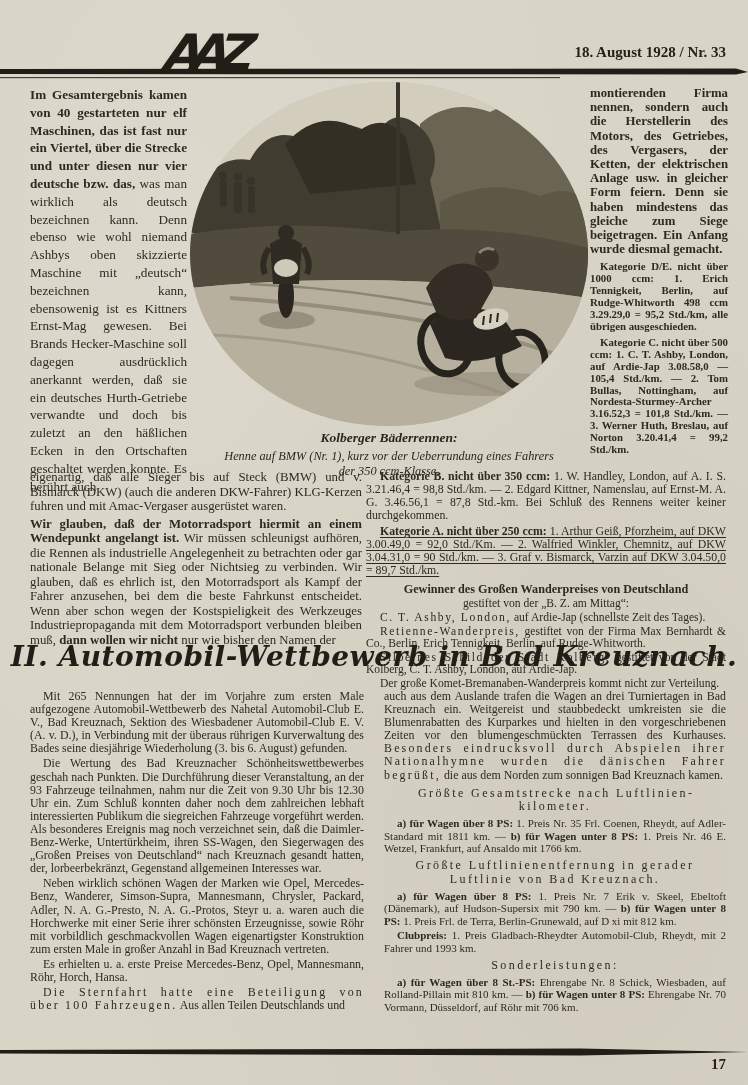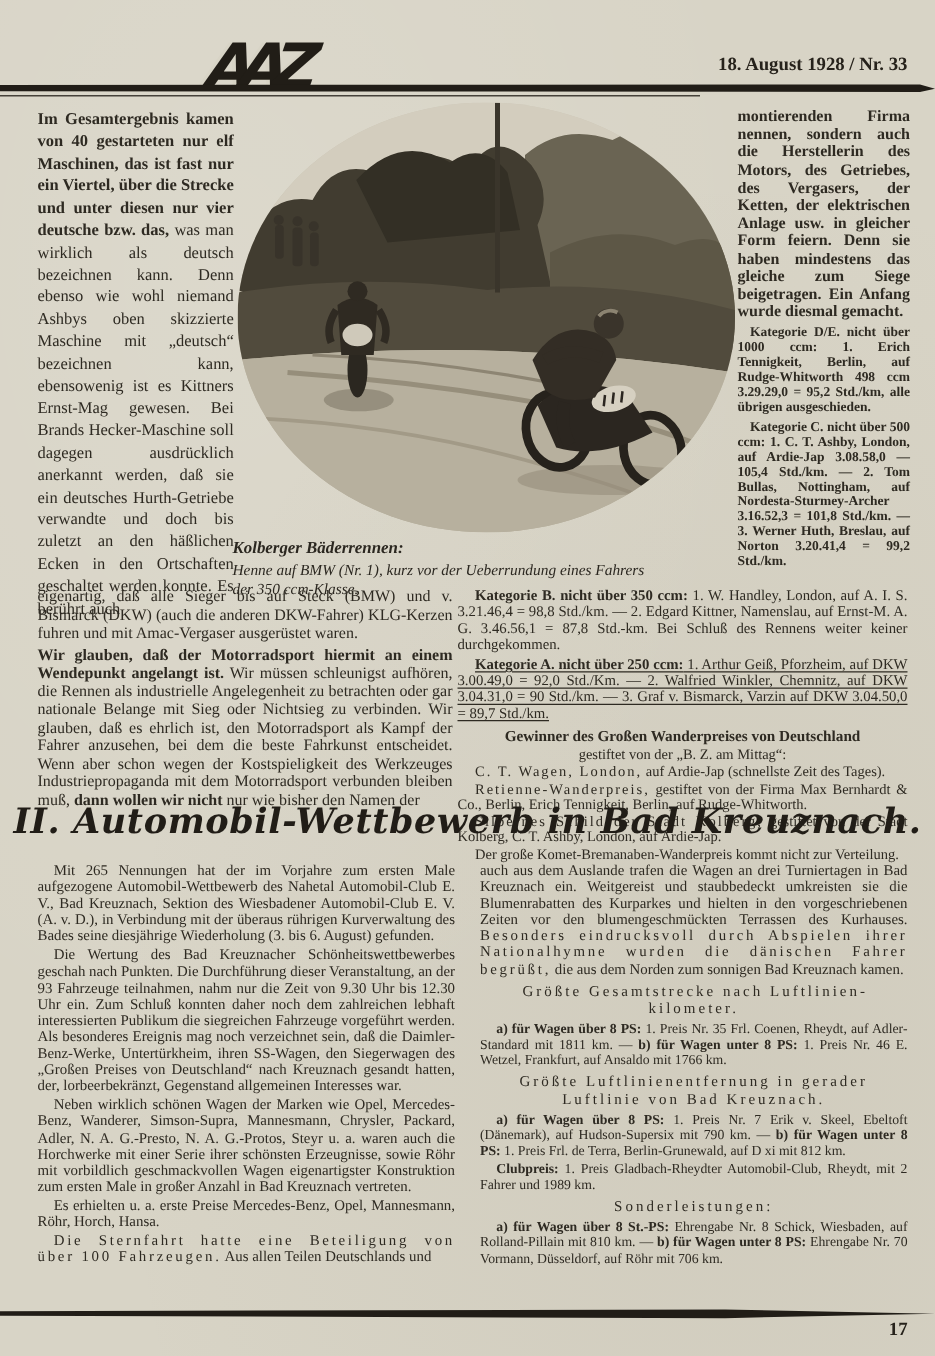--- a/index.html
+++ b/index.html
@@ -19,21 +19,21 @@
   
   .col-a{position:absolute;left:30px;top:86px;width:157px;
     font-size:13.2px;line-height:17.8px;text-align:justify;hyphens:auto;-webkit-hyphens:auto;overflow-wrap:break-word;}
   .col-b{position:absolute;left:590px;top:86px;width:138px;
     font-size:12.8px;line-height:14.2px;text-align:justify;hyphens:auto;-webkit-hyphens:auto;overflow-wrap:break-word;}
   .col-b p{margin:0 0 5px;font-weight:bold;}
   .col-b .res{font-size:10.8px;line-height:11.9px;text-indent:10px;margin:0 0 4px;}
   .photo-wrap{position:absolute;left:190px;top:82px;width:398px;height:344px;}
   .oval{width:100%;height:100%;border-radius:50%;overflow:hidden;
     box-shadow:inset 0 0 20px 14px #d8d4c6;}
-  .caption{position:absolute;left:186px;top:430px;width:406px;font-style:italic;color:#2b2720;}
+  .caption{position:absolute;left:186px;top:430px;width:406px;text-align:center;font-style:italic;color:#2b2720;}
   .cap-title{font-weight:bold;font-size:13.5px;margin-bottom:3px;}
   .cap-line{font-size:12.3px;line-height:14.5px;}
   
   .mid-left{position:absolute;left:30px;top:470px;width:332px;
     font-size:12.8px;line-height:14.5px;text-align:justify;}
   .mid-left p{margin:0 0 3px;}
   .mid-right{position:absolute;left:366px;top:470px;width:360px;
     font-size:11.8px;line-height:13px;text-align:justify;}
   .mid-right .res{text-indent:14px;margin:0 0 3px;}
   .underline{text-decoration:underline;text-underline-offset:2px;}
@@ -152,21 +152,21 @@
     <p>eigenartig, daß alle Sieger bis auf Steck (BMW) und v. Bismarck (DKW) (auch die anderen DKW-Fahrer) KLG-Kerzen fuhren und mit Amac-Vergaser ausgerüstet waren.</p>
     <p><b>Wir glauben, daß der Motorradsport hiermit an einem Wendepunkt angelangt ist.</b><span> Wir müssen schleunigst aufhören, die Rennen als industrielle Angelegenheit zu betrachten oder gar nationale Belange mit Sieg oder Nichtsieg zu verbinden. Wir glauben, daß es ehrlich ist, den Motorradsport als Kampf der Fahrer anzusehen, bei dem die beste Fahrkunst entscheidet. Wenn aber schon wegen der Kostspieligkeit des Werkzeuges Industriepropaganda mit dem Motorradsport verbunden bleiben muß, </span><b>dann wollen wir nicht</b><span> nur wie bisher den Namen der</span></p>
   </div>
 
   <div class="mid-right">
     <p class="res"><b>Kategorie B. nicht über 350 ccm:</b><span> 1. W. Handley, London, auf A. I. S. 3.21.46,4 = 98,8 Std./km. — 2. Edgard Kittner, Namenslau, auf Ernst-M. A. G. 3.46.56,1 = 87,8 Std.-km. Bei Schluß des Rennens weiter keiner durchgekommen.</span></p>
     <p class="res underline"><b>Kategorie A. nicht über 250 ccm:</b><span> 1. Arthur Geiß, Pforzheim, auf DKW 3.00.49,0 = 92,0 Std./Km. — 2. Walfried Winkler, Chemnitz, auf DKW 3.04.31,0 = 90 Std./km. — 3. Graf v. Bismarck, Varzin auf DKW 3.04.50,0 = 89,7 Std./km.</span></p>
     <div class="gw">
       <p class="gw-title">Gewinner des Großen Wanderpreises von Deutschland</p>
       <p class="gw-sub">gestiftet von der „B. Z. am Mittag“:</p>
-      <p class="gwline"><span class="name">C. T. Wagen, London,</span><span> auf Ardie-Jap (schnellste Zeit des Tages).</span></p>
+      <p class="gwline"><span class="name">C. T. Ashby, London,</span><span> auf Ardie-Jap (schnellste Zeit des Tages).</span></p>
       <p class="gwline"><span class="name">Retienne-Wanderpreis,</span><span> gestiftet von der Firma Max Bernhardt &amp; Co., Berlin, Erich Tennigkeit, Berlin, auf Rudge-Whitworth.</span></p>
       <p class="gwline"><span class="name">Silbernes Schild der Stadt Kolberg,</span><span> gestiftet von der Stadt Kolberg, C. T. Ashby, London, auf Ardie-Jap.</span></p>
       <p class="gwline">Der große Komet-Bremanaben-Wanderpreis kommt nicht zur Verteilung.</p>
     </div>
   </div>
 
   <div class="heading2">II. Automobil-Wettbewerb in Bad Kreuznach.</div>
 
   <div class="bot-left">
     <p>Mit 265 Nennungen hat der im Vorjahre zum ersten Male aufgezogene Automobil-Wettbewerb des Nahetal Automobil-Club E. V., Bad Kreuznach, Sektion des Wiesbadener Automobil-Club E. V. (A. v. D.), in Verbindung mit der überaus rührigen Kurverwaltung des Bades seine diesjährige Wiederholung (3. bis 6. August) gefunden.</p>
@@ -175,21 +175,21 @@
     <p>Es erhielten u. a. erste Preise Mercedes-Benz, Opel, Mannesmann, Röhr, Horch, Hansa.</p>
     <p><span class="sp">Die Sternfahrt hatte eine Beteiligung von über 100 Fahrzeugen.</span><span> Aus allen Teilen Deutschlands und</span></p>
   </div>
 
   <div class="bot-right">
     <p style="text-indent:0"><span>auch aus dem Auslande trafen die Wagen an drei Turniertagen in Bad Kreuznach ein. Weitgereist und staubbedeckt umkreisten sie die Blumenrabatten des Kurparkes und hielten in den vorgeschriebenen Zeiten vor den blumengeschmückten Terrassen des Kurhauses. </span><span class="sp">Besonders eindrucksvoll durch Abspielen ihrer Nationalhymne wurden die dänischen Fahrer begrüßt,</span><span> die aus dem Norden zum sonnigen Bad Kreuznach kamen.</span></p>
     <p class="subhead">Größte Gesamtstrecke nach Luftlinien­kilometer.</p>
     <p class="small-res"><b>a) für Wagen über 8 PS:</b><span> 1. Preis Nr. 35 Frl. Coenen, Rheydt, auf Adler-Standard mit 1811 km. — </span><b>b) für Wagen unter 8 PS:</b><span> 1. Preis Nr. 46 E. Wetzel, Frankfurt, auf Ansaldo mit 1766 km.</span></p>
     <p class="subhead">Größte Luftlinienentfernung in gerader Luftlinie von Bad Kreuznach.</p>
     <p class="small-res"><b>a) für Wagen über 8 PS:</b><span> 1. Preis Nr. 7 Erik v. Skeel, Ebeltoft (Dänemark), auf Hudson-Supersix mit 790 km. — </span><b>b) für Wagen unter 8 PS:</b><span> 1. Preis Frl. de Terra, Berlin-Grunewald, auf D xi mit 812 km.</span></p>
-    <p class="small-res"><b>Clubpreis:</b><span> 1. Preis Gladbach-Rheydter Automobil-Club, Rheydt, mit 2 Fahrer und 1989 km.</span></p>
+    <p class="small-res"><b>Clubpreis:</b><span> 1. Preis Gladbach-Rheydter Automobil-Club, Rheydt, mit 2 Fahrer und 1993 km.</span></p>
     <p class="subhead">Sonderleistungen:</p>
     <p class="small-res"><b>a) für Wagen über 8 St.-PS:</b><span> Ehrengabe Nr. 8 Schick, Wiesbaden, auf Rolland-Pillain mit 810 km. — </span><b>b) für Wagen unter 8 PS:</b><span> Ehrengabe Nr. 70 Vormann, Düsseldorf, auf Röhr mit 706 km.</span></p>
   </div>
 
   <div class="rule-bottom">
     <svg width="748" height="10" viewBox="0 0 748 10">
       <polygon points="0,2 580,0.5 748,4 580,7.5 0,5.5" fill="#211d17"></polygon>
     </svg>
   </div>
   <div class="page-num">17</div>

